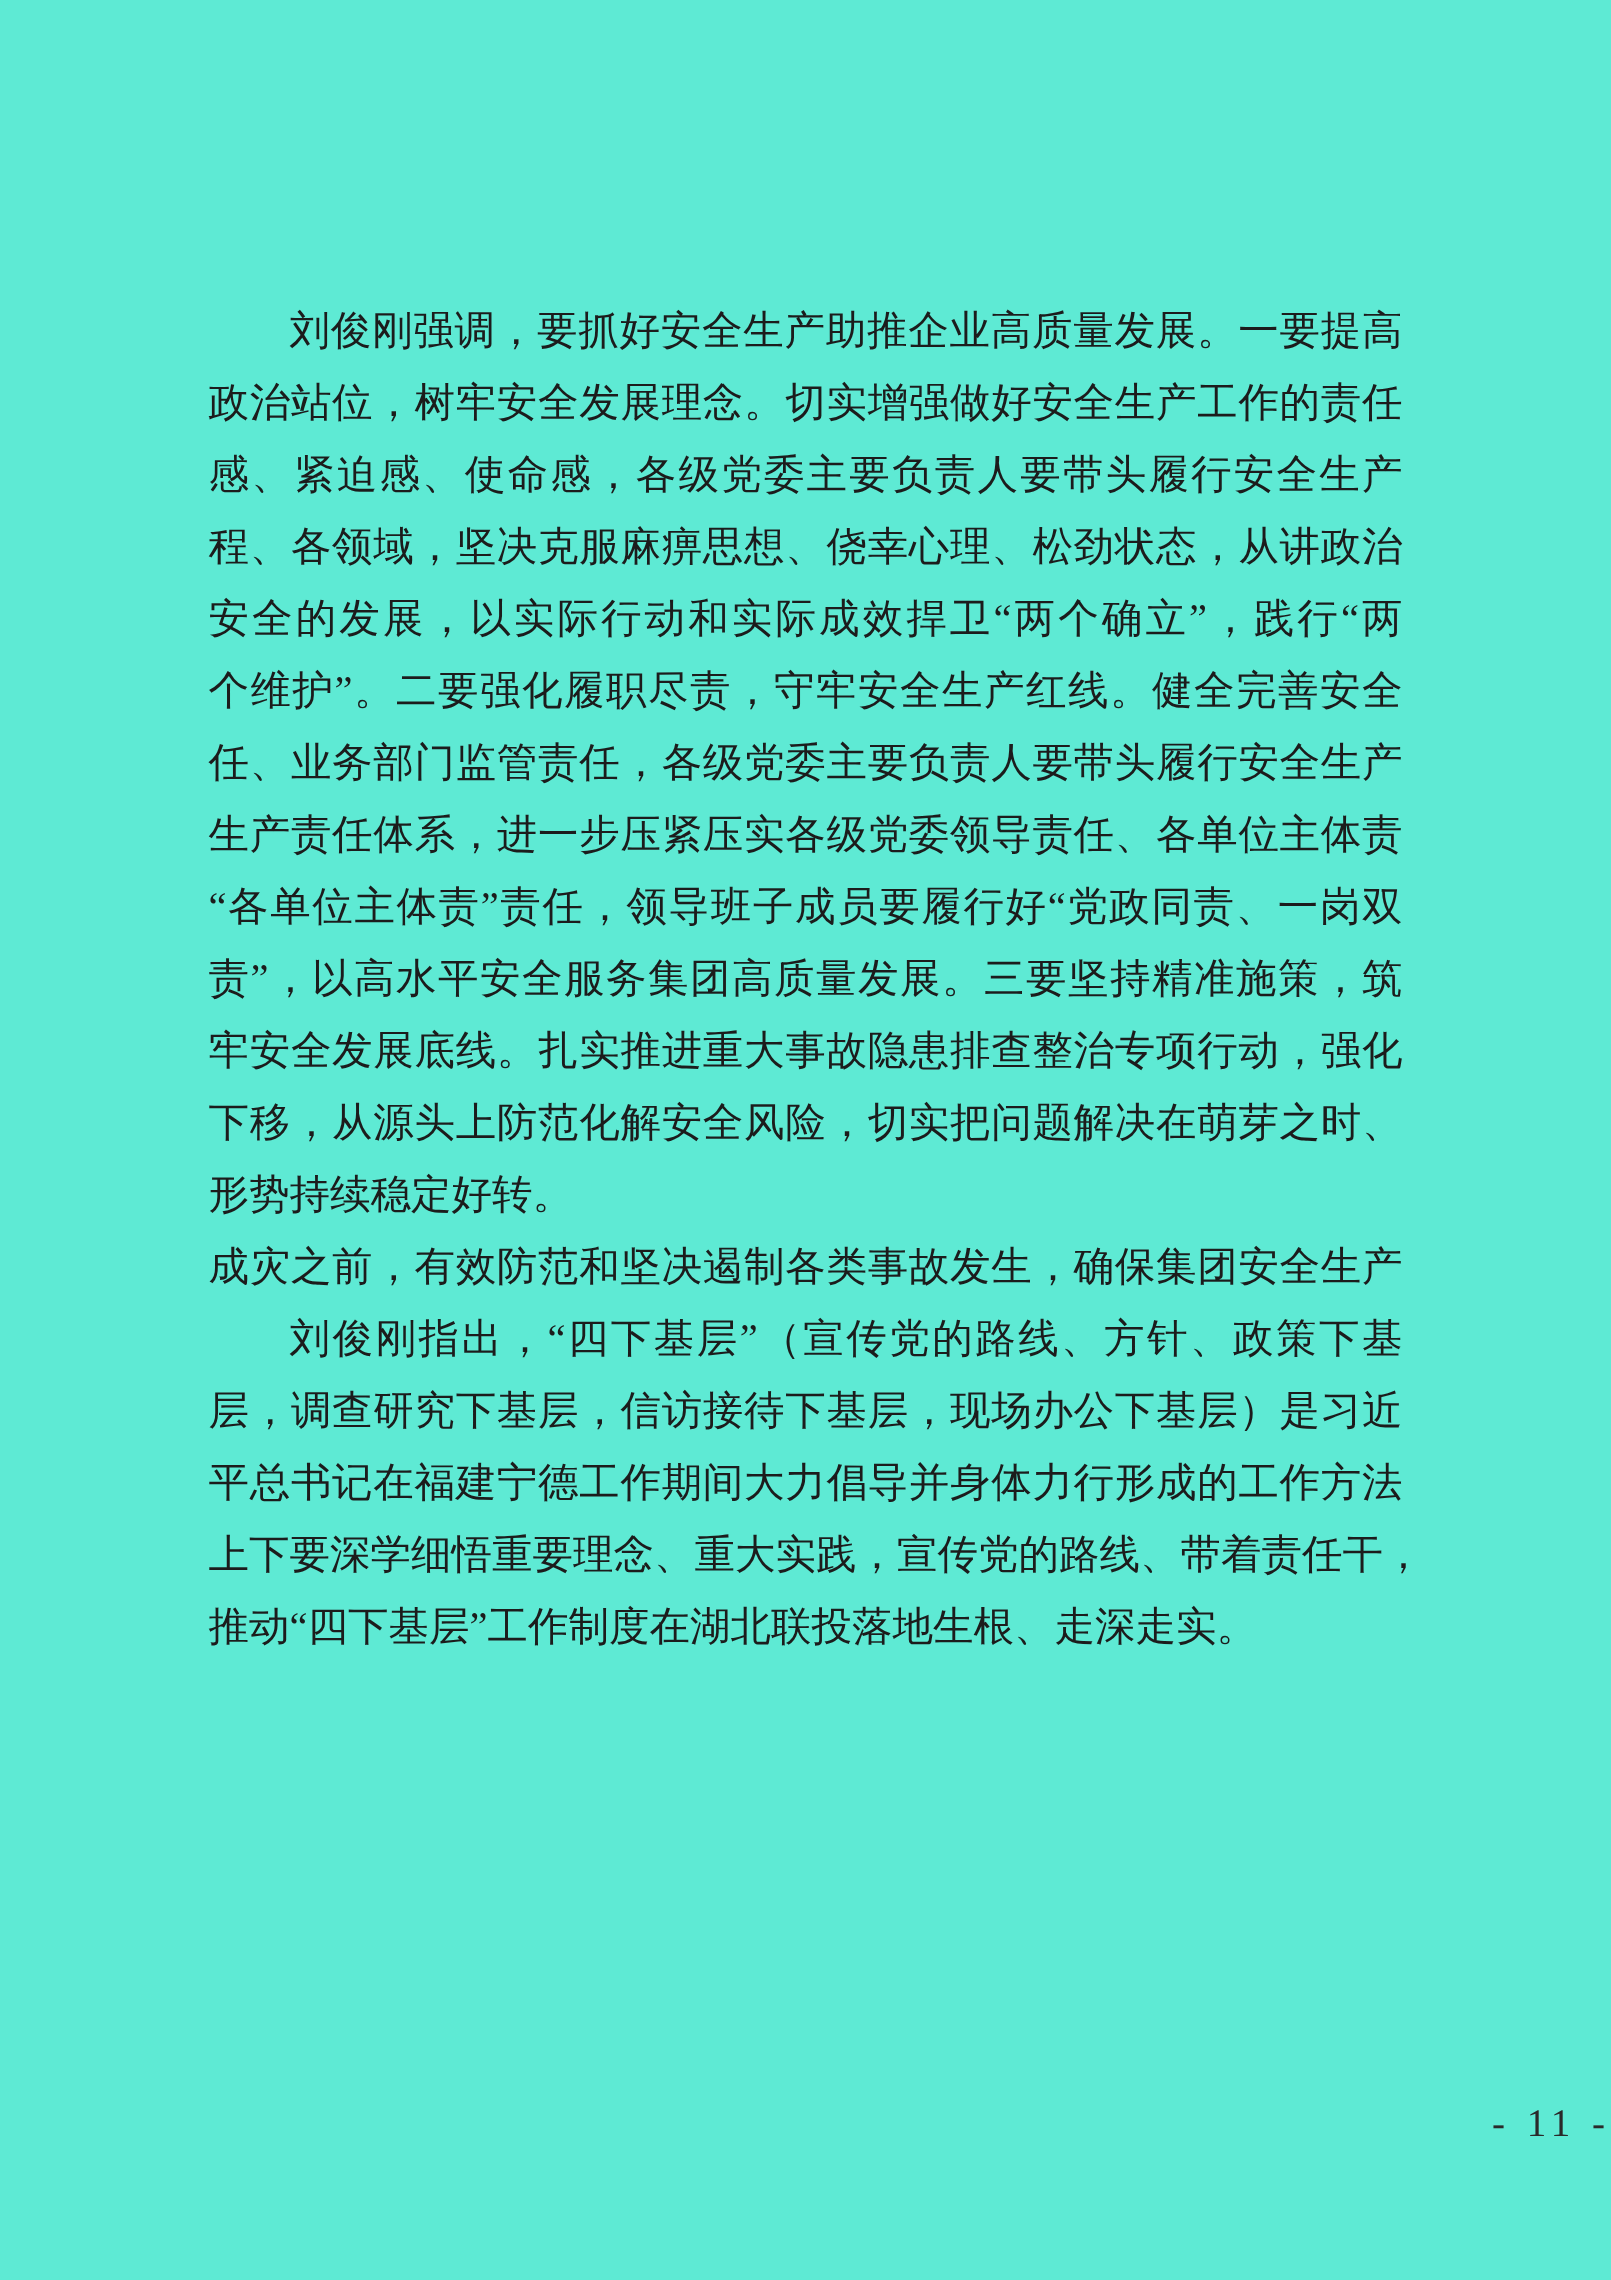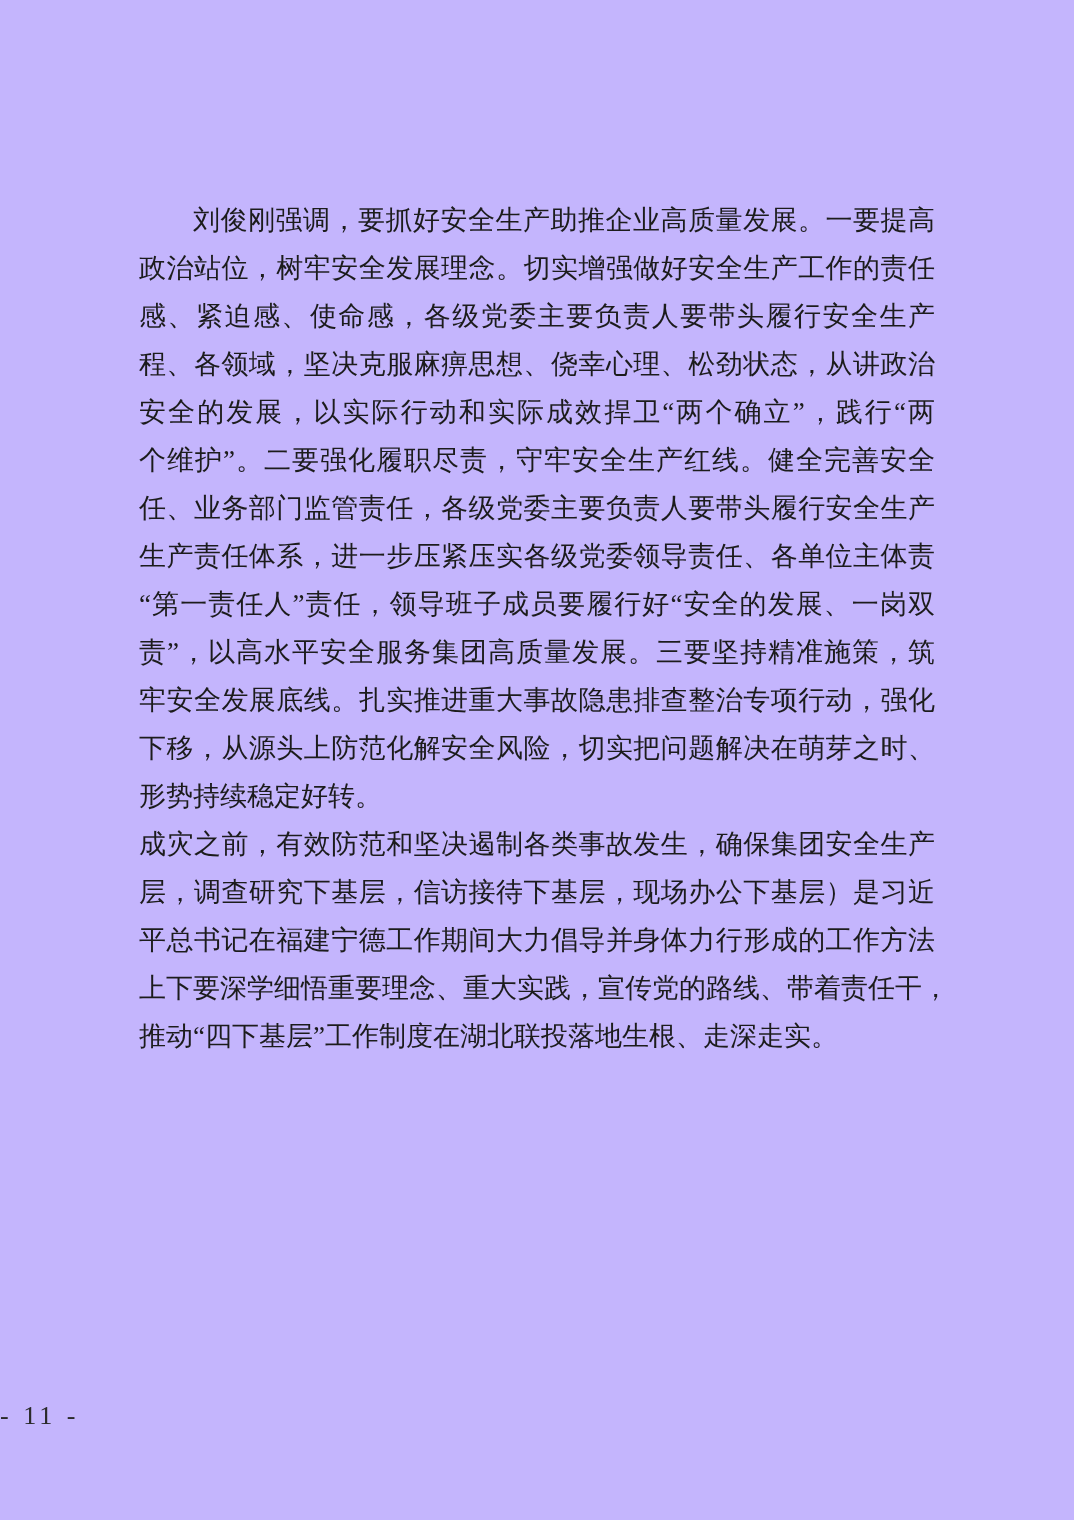--- a/index.html
+++ b/index.html
@@ -4,21 +4,21 @@
 <style>
   html, body {
     margin: 0;
     padding: 0;
     background: #ffffff;
   }
   .page {
     position: relative;
     width: 1074px;
     height: 1520px;
-    background: #c4b5fd;
+    background: #5eead4;
     overflow: hidden;
     font-family: "Liberation Serif", "DejaVu Serif", serif;
     color: #1c1c1c;
   }
   .document-body {
     position: absolute;
     left: 139px;
     top: 196px;
     width: 796px;
   }
@@ -44,21 +44,21 @@
     width: 742px;
   }
   .text-line.para-end {
     text-align-last: left;
   }
   .page-footer {
     position: absolute;
     left: 0;
     top: 1396px;
     width: 1074px;
-    text-align: left;
+    text-align: right;
   }
   .page-number {
     display: inline-block;
     font-size: 26px;
     line-height: 40px;
     letter-spacing: 4px;
     color: #2a2a2a;
   }
 </style>
 </head>
@@ -69,29 +69,30 @@
 
     <div class="paragraph">
       <div class="text-line indent">刘俊刚强调，要抓好安全生产助推企业高质量发展。一要提高</div>
       <div class="text-line">政治站位，树牢安全发展理念。切实增强做好安全生产工作的责任</div>
       <div class="text-line">感、紧迫感、使命感，各级党委主要负责人要带头履行安全生产</div>
       <div class="text-line">程、各领域，坚决克服麻痹思想、侥幸心理、松劲状态，从讲政治</div>
       <div class="text-line">安全的发展，以实际行动和实际成效捍卫“两个确立”，践行“两</div>
       <div class="text-line">个维护”。二要强化履职尽责，守牢安全生产红线。健全完善安全</div>
       <div class="text-line">任、业务部门监管责任，各级党委主要负责人要带头履行安全生产</div>
       <div class="text-line">生产责任体系，进一步压紧压实各级党委领导责任、各单位主体责</div>
-      <div class="text-line">“第一责任人”责任，领导班子成员要履行好“安全的发展、一岗双</div>
+      <div class="text-line">“各单位主体责”责任，领导班子成员要履行好“党政同责、一岗双</div>
       <div class="text-line">责”，以高水平安全服务集团高质量发展。三要坚持精准施策，筑</div>
       <div class="text-line">牢安全发展底线。扎实推进重大事故隐患排查整治专项行动，强化</div>
       <div class="text-line">下移，从源头上防范化解安全风险，切实把问题解决在萌芽之时、</div>
       <div class="text-line para-end">形势持续稳定好转。</div>
       <div class="text-line">成灾之前，有效防范和坚决遏制各类事故发生，确保集团安全生产</div>
     </div>
 
     <div class="paragraph">
+      <div class="text-line indent">刘俊刚指出，“四下基层”（宣传党的路线、方针、政策下基</div>
       <div class="text-line">层，调查研究下基层，信访接待下基层，现场办公下基层）是习近</div>
       <div class="text-line">平总书记在福建宁德工作期间大力倡导并身体力行形成的工作方法</div>
       <div class="text-line">上下要深学细悟重要理念、重大实践，宣传党的路线、带着责任干，</div>
       <div class="text-line para-end">推动“四下基层”工作制度在湖北联投落地生根、走深走实。</div>
     </div>
 
   </div>
 
   <div class="page-footer">
     <span class="page-number">- 11 -</span>

